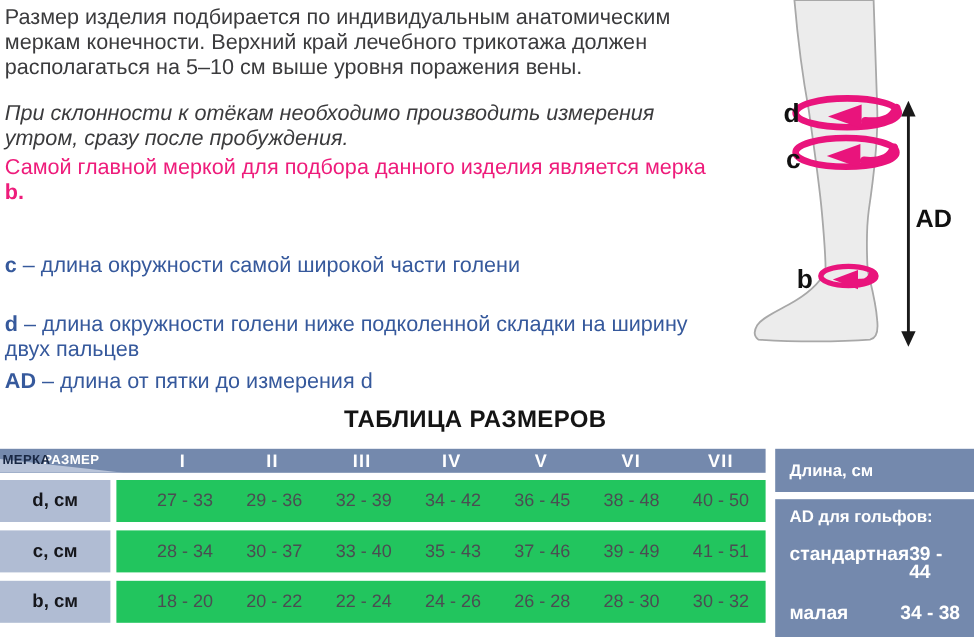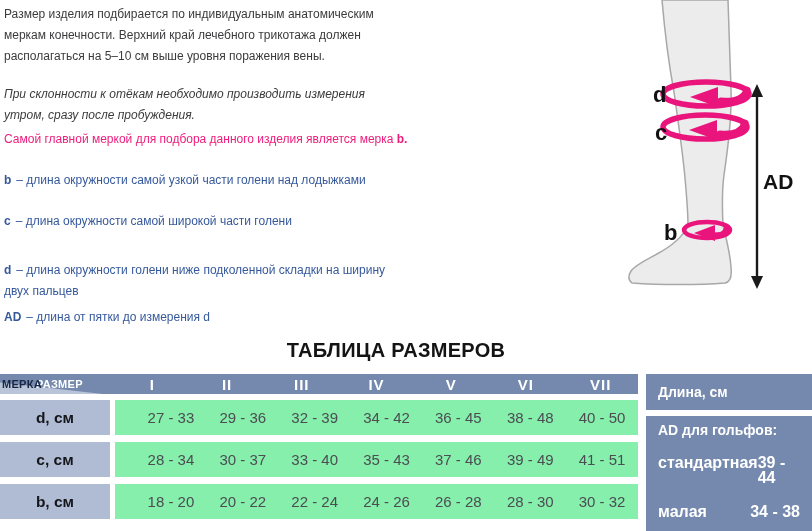--- a/index.html
+++ b/index.html
@@ -2,21 +2,21 @@
 <html lang="ru"><head>
 <meta charset="utf-8">
 <style>
   html,body { margin:0; padding:0; background:#ffffff; }
   .page {
     position:relative; width:812px; height:531px; overflow:hidden;
     background:#ffffff; font-family:"Liberation Sans", sans-serif;
   }
   
   .tblock { position:absolute; left:4px; width:604px; margin:0;
-            font-size:12px; line-height:21px; color:#3b3b3d; white-space:pre-line; }
+            font-size:18px; line-height:21px; color:#3b3b3d; white-space:pre-line; }
   .p1 { top:4px; }
   .p2 { top:84px;font-style:italic; }
   .highlight { top:129px; color:#ee1c7b; white-space:normal; }
   .highlight b { font-weight:bold; }
   .def { color:#36599c; }
   .def b { font-weight:bold; margin-right:5px; }
   .def-b { top:170px; } .def-c { top:211px; } .def-d { top:260px; } .def-ad { top:307px; }
   
   .leg-svg { position:absolute; left:620px; top:0; }
   .leg-svg text { font-family:"Liberation Sans", sans-serif; font-weight:bold; fill:#111111; }
@@ -31,24 +31,24 @@
                   background:#b9c4d9; clip-path:polygon(0 42%, 100% 100%, 0 100%); }
   .corner-top { position:absolute; top:4px; left:36px; color:#ffffff;
                 font-size:11px; font-weight:bold; letter-spacing:.3px; }
   .corner-bottom { position:absolute; bottom:4px; left:2px; color:#182743;
                    font-size:11px; font-weight:bold; letter-spacing:.3px; }
   .hcols { flex:1; display:flex; padding-left:12px; }
   .col-h { flex:1; display:flex; align-items:center; justify-content:center;
            color:#ffffff; font-size:15px; font-weight:bold; letter-spacing:1px; }
   .trow { display:flex; height:35px; }
   .trow.r1 { margin-top:6px; } .trow.r2 { margin-top:7px; } .trow.r3 { margin-top:7px; }
-  .row-label { flex:none; width:110px; margin-right:5px; background:#b0bcd3;
+  .row-label { flex:none; width:92px; margin-right:5px; background:#b0bcd3;
                display:flex; align-items:center; justify-content:center;
                font-size:15.5px; font-weight:bold; color:#15161b; }
-  .rcells { flex:1; display:flex; background:#86efac; padding-left:20px;text-align:center; }
+  .rcells { flex:1; display:flex; background:#22c55e; padding-left:20px;text-align:center; }
   .cell { flex:1; display:flex; align-items:center; justify-content:center;
           font-size:15px; color:#4b4d52; }
   
   .len-header { position:absolute; left:646px; top:374px; width:166px; height:36px;
                 background:#7489ad; color:#ffffff; font-size:14px; font-weight:bold;
                 display:flex; align-items:center; box-sizing:border-box; padding-left:12px; }
   .len-body { position:absolute; left:646px; top:416px; width:166px; height:115px;
               background:#7489ad; color:#ffffff; box-sizing:border-box; padding:7px 12px 0; }
   .len-sub { font-size:14px; font-weight:bold; line-height:15px; }
   .len-row { display:flex; justify-content:space-between; font-size:16px;
@@ -60,21 +60,20 @@
 
 <div class="page">
 
   <p class="tblock p1">Размер изделия подбирается по индивидуальным анатомическим
 меркам конечности. Верхний край лечебного трикотажа должен
 располагаться на 5–10 см выше уровня поражения вены.</p>
   <p class="tblock p2">При склонности к отёкам необходимо производить измерения
 утром, сразу после пробуждения.</p>
   <p class="tblock highlight"><span>Самой главной меркой для подбора данного изделия является мерка </span><b>b.</b></p>
 
-  <p class="tblock def def-b"><b>b</b><span>– длина окружности самой узкой части голени над лодыжками</span></p>
   <p class="tblock def def-c"><b>c</b><span>– длина окружности самой широкой части голени</span></p>
   <p class="tblock def def-d"><b>d</b><span>– длина окружности голени ниже подколенной складки на ширину
 двух пальцев</span></p>
   <p class="tblock def def-ad"><b>AD</b><span>– длина от пятки до измерения d</span></p>
 
   <svg class="leg-svg" width="192" height="300" viewBox="0 0 192 300">
 
     <path d="M42,0 C45,35 49,65 54,92 C58,120 63,155 65,178 C67,200 68,216 68,226
          C62,238 50,247 37,254 C26,260 15,265 11,271 C8,276 8,280 12,283
          C40,285 80,285 105,283 C110,282 112,276 111,267 C110,252 106,238 103,225

